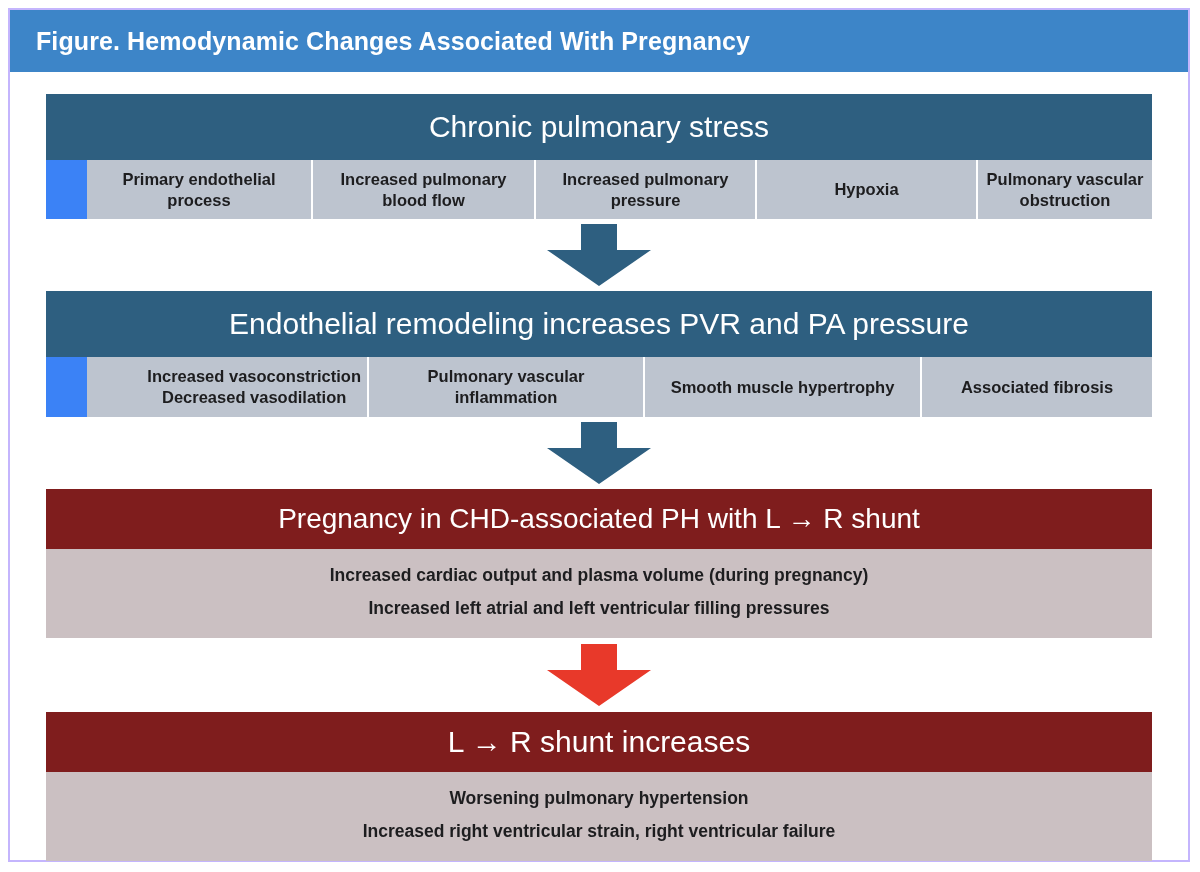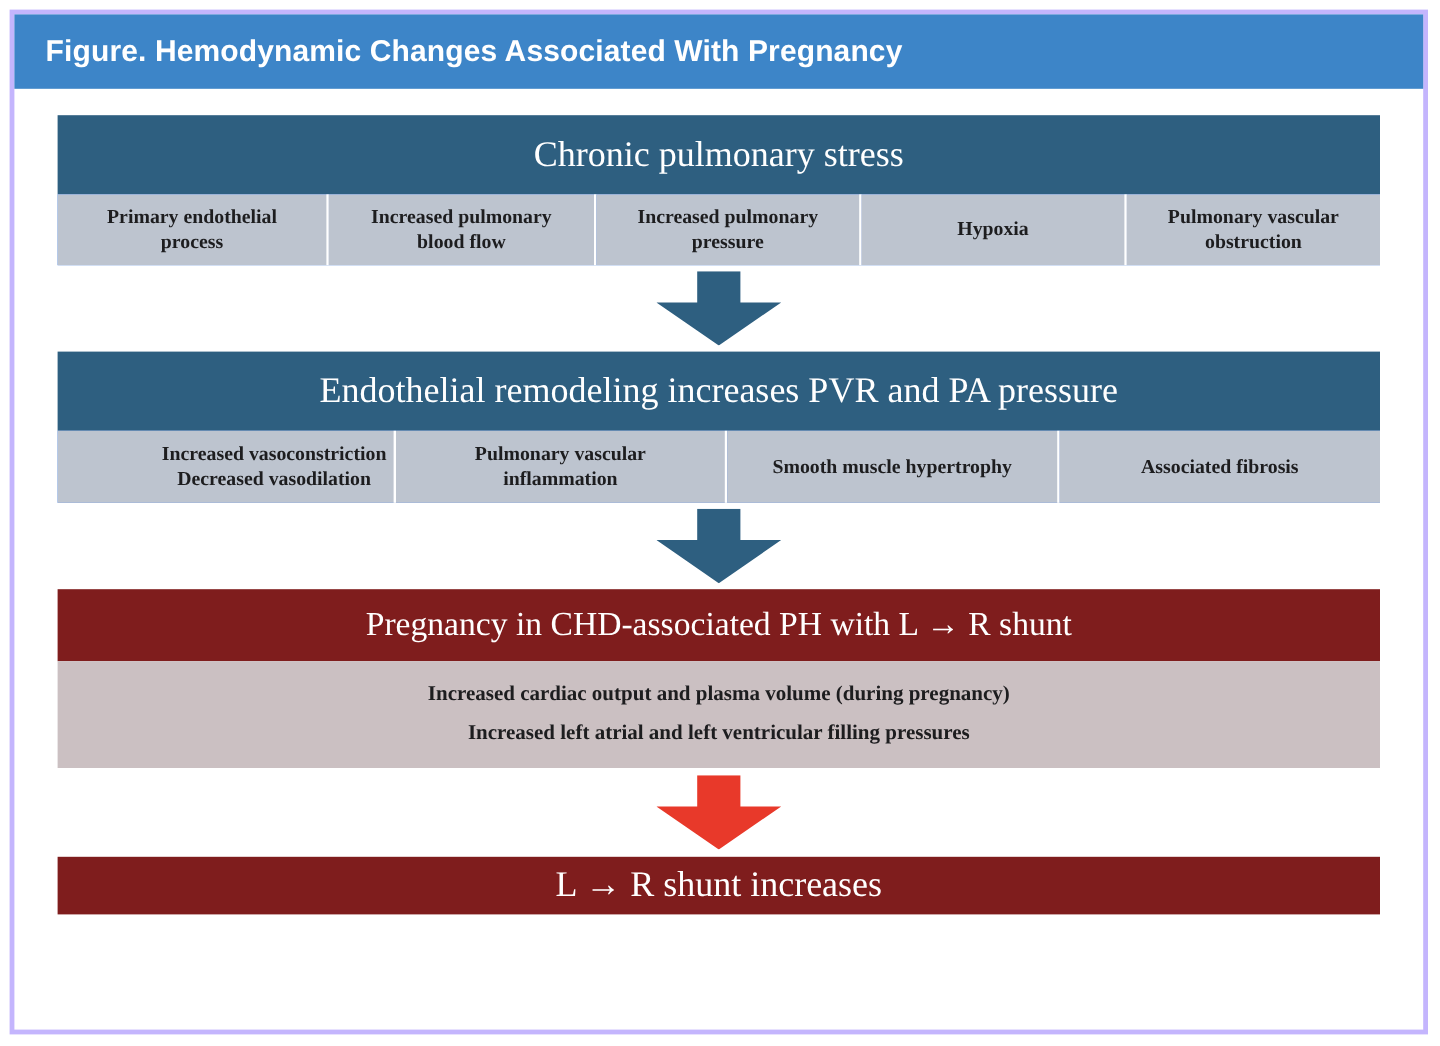--- a/index.html
+++ b/index.html
@@ -16,21 +16,21 @@
   }
 
   
   .figure-frame {
     position: absolute;
     left: 8px;
     top: 8px;
     width: 1182px;
     height: 854px;
     box-sizing: border-box;
-    border: 4px solid #c4b5fd;
+    border: 2px solid #c4b5fd;
     background: #ffffff;
     display: flex;
     flex-direction: column;
   }
 
   
   .title-bar {
     height: 62px;
     flex: 0 0 62px;
     background: #3d85c8;
@@ -55,44 +55,44 @@
     box-sizing: border-box;
     display: flex;
     flex-direction: column;
     align-items: stretch;
   }
 
   
   .block {
     width: 100%;
     box-sizing: border-box;
-    font-family: Liberation Serif, serif;
   }
   .block-header {
     text-align: center;
     color: #ffffff;
     box-sizing: border-box;
     display: flex;
     align-items: center;
     justify-content: center;
   }
   .block-header.blue   { background: #2e5f80; }
   .block-header.red    { background: #7f1d1d; }
 
   .hdr-1 { height: 66px; font-size: 30px; }
   .hdr-2 { height: 66px; font-size: 30px; }
   .hdr-3 { height: 60px; font-size: 28px; }
-  .hdr-4 { height: 48px; font-size: 30px; }
+  .hdr-4 { height: 60px; font-size: 30px; }
 
   
   .sub-row {
     display: flex;
     width: 100%;
     box-sizing: border-box;
     background: #3b82f6;
+    padding-left: 41px;
   }
   .sub-cell {
     flex: 1 1 0;
     box-sizing: border-box;
     background: #bdc4cf;
     color: #1d1d1f;
     font-size: 16.5px;
     font-weight: bold;
     line-height: 1.25;
     text-align: center;
@@ -236,16 +236,20 @@
     </div>
 
     <div class="arrow-wrap a3">
       <svg class="block-arrow" width="104" height="62" viewBox="0 0 104 62">
         <polygon points="34,0 70,0 70,26 104,26 52,62 0,26 34,26" fill="#e8392a"></polygon>
       </svg>
     </div>
 
     <div class="block">
       <div class="block-header red hdr-4">L → R shunt increases</div>
+      <div class="sub-stack">
+        <div class="stack-line">Worsening pulmonary hypertension</div>
+        <div class="stack-line">Increased right ventricular strain, right ventricular failure</div>
+      </div>
     </div>
 
   </div>
 </div>
 
 </body></html>

